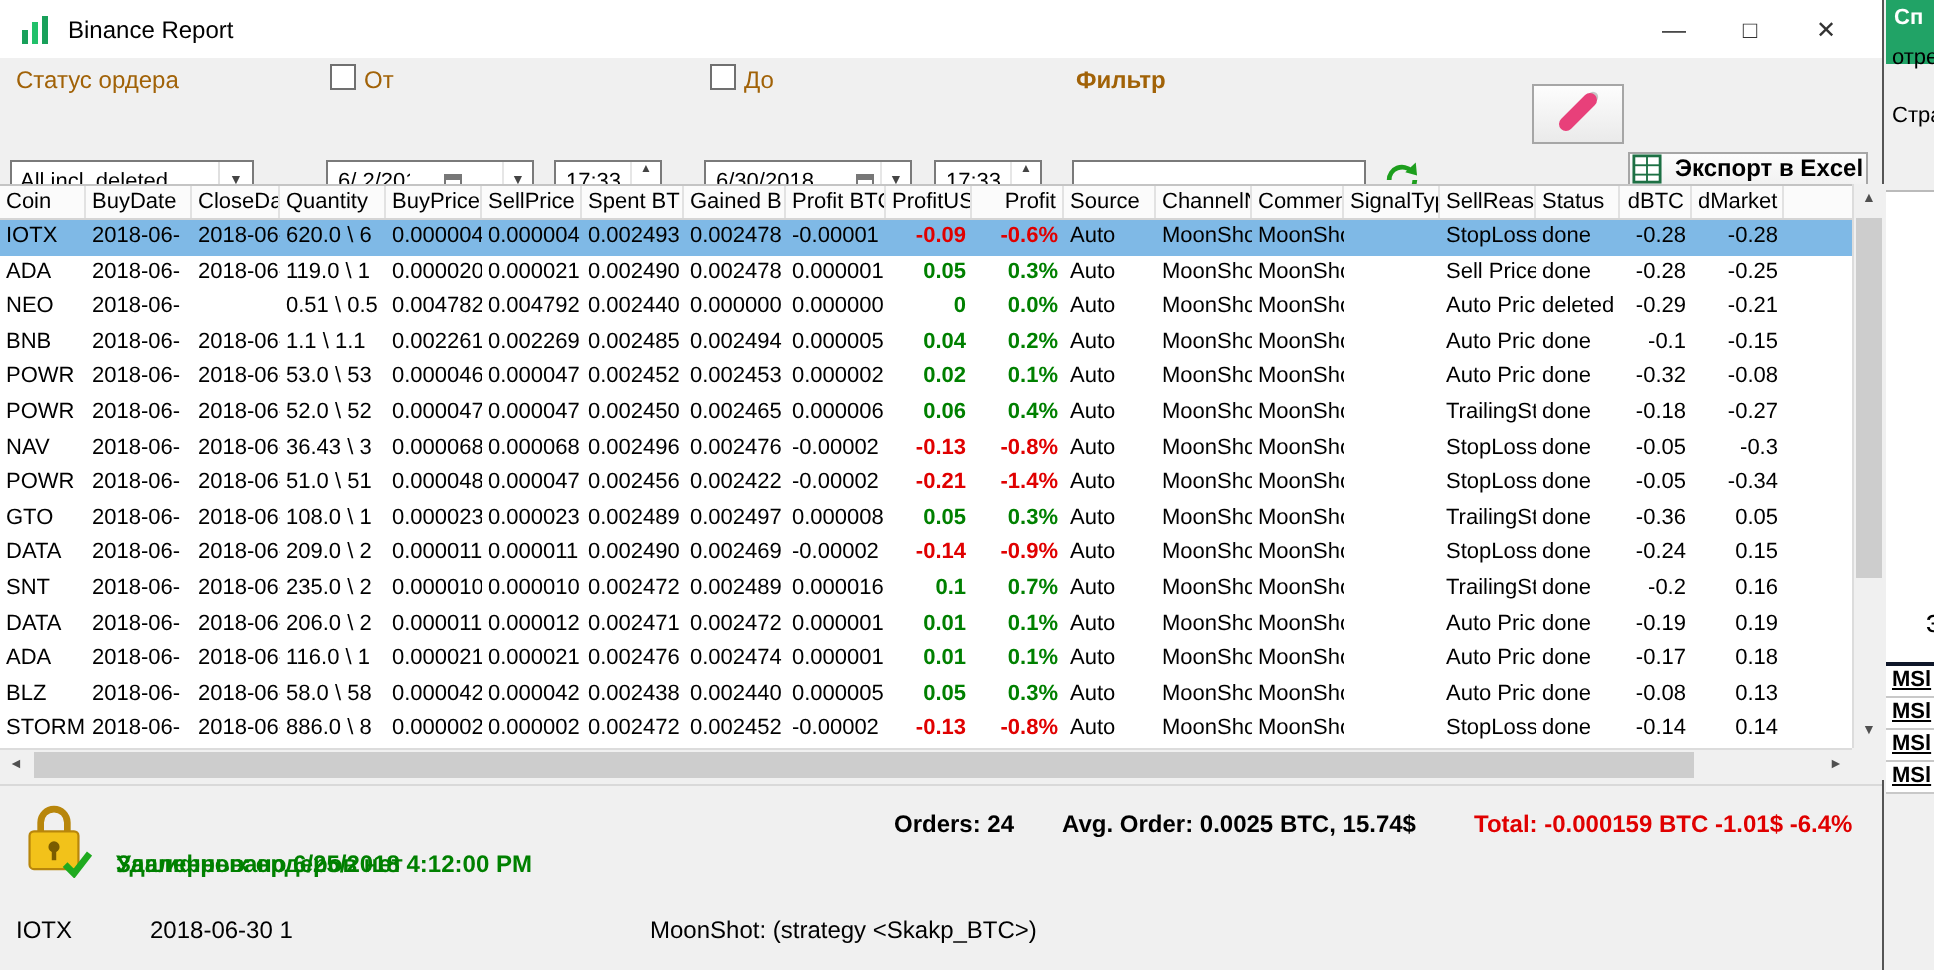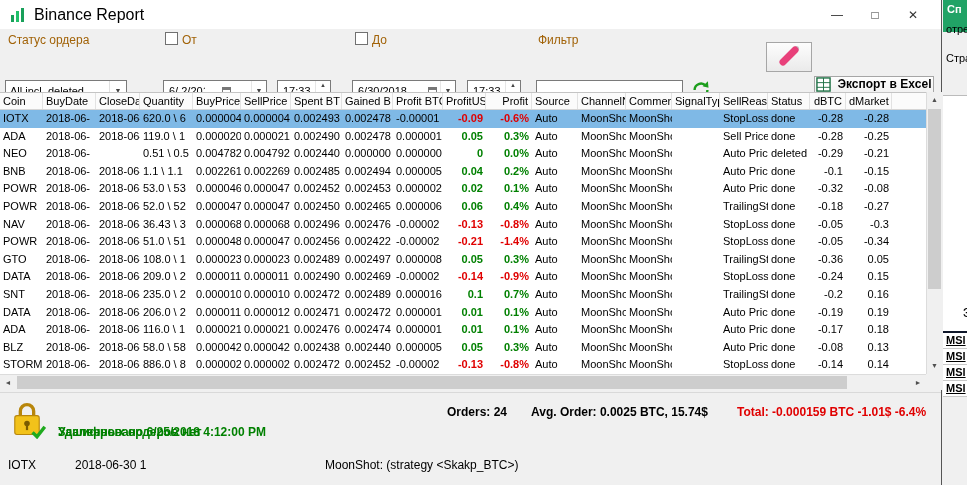--- a/index.html
+++ b/index.html
@@ -4,21 +4,21 @@
 <style>
   * { margin:0; padding:0; box-sizing:border-box; }
   body { font-family:"Liberation Sans", sans-serif; background:#ffffff; }
   .screen { position:relative; width:967px; height:485px; background:#f0f0f0; overflow:hidden; }
 
   
   .main-window { position:absolute; left:0; top:0; width:942px; height:485px; background:#f0f0f0; border-right:1px solid #555; }
 
   .titlebar { position:absolute; left:0; top:0; width:100%; height:29px; background:#ffffff; display:flex; align-items:center; padding:0 10px; }
   .app-icon { width:16px; height:16px; margin-right:8px; display:inline-block; }
-  .title { font-size:16px; color:#000; }
+  .title { font-size:12px; color:#000; }
   .win-controls { margin-left:auto; display:flex; gap:22px; padding-right:10px; }
   .win-btn { font-size:12px; color:#333; cursor:default; width:16px; text-align:center; }
 
   
   .toolbar { position:absolute; left:0; top:29px; width:100%; height:63px; background:#f0f0f0; }
   .lbl { position:absolute; font-size:12px; color:#a16207; }
   .combo { position:absolute; left:5px; top:51px; width:122px; height:22px; background:#fff; border:1px solid #7a7a7a; display:flex; align-items:center; }
   .combo-text { flex:1; font-size:11px; padding-left:4px; overflow:hidden; white-space:nowrap; }
   .combo-arrow { width:17px; text-align:center; font-size:7px; color:#444; border-left:1px solid #e0e0e0; line-height:20px; }
   .checkbox { position:absolute; width:13px; height:13px; background:#fff; border:1px solid #707070; }
@@ -135,21 +135,21 @@
         <span class="dp-arrow">▼</span>
       </div>
       <div class="timepicker" style="left:467px; width:54px;">
         <span class="dp-text">17:33</span>
         <span class="spinner">
           <span class="spin-btn">▲</span>
           <span class="spin-btn">▼</span>
         </span>
       </div>
 
-      <span class="lbl" style="left:538px; top:4px;">Фильтр</span>
+      <span class="lbl" style="left:538px; top:4px;font-weight:bold;">Фильтр</span>
       <input class="textbox" style="left: 536px; top: 51px; width: 147px;" value="">
 
       <span class="iconbtn" style="left:688px; top:48px; width:26px; height:26px;">
         <svg width="22" height="22" viewBox="0 0 24 24">
           <path d="M5 12a7 7 0 0 1 12.1-4.8" stroke="#1d9e1d" stroke-width="2.6" fill="none"></path>
           <polygon points="19.5,2.5 20.2,9.6 13.8,7.8" fill="#1d9e1d"></polygon>
           <path d="M19 12a7 7 0 0 1-12.1 4.8" stroke="#1d9e1d" stroke-width="2.6" fill="none"></path>
           <polygon points="4.5,21.5 3.8,14.4 10.2,16.2" fill="#1d9e1d"></polygon>
         </svg>
       </span>

